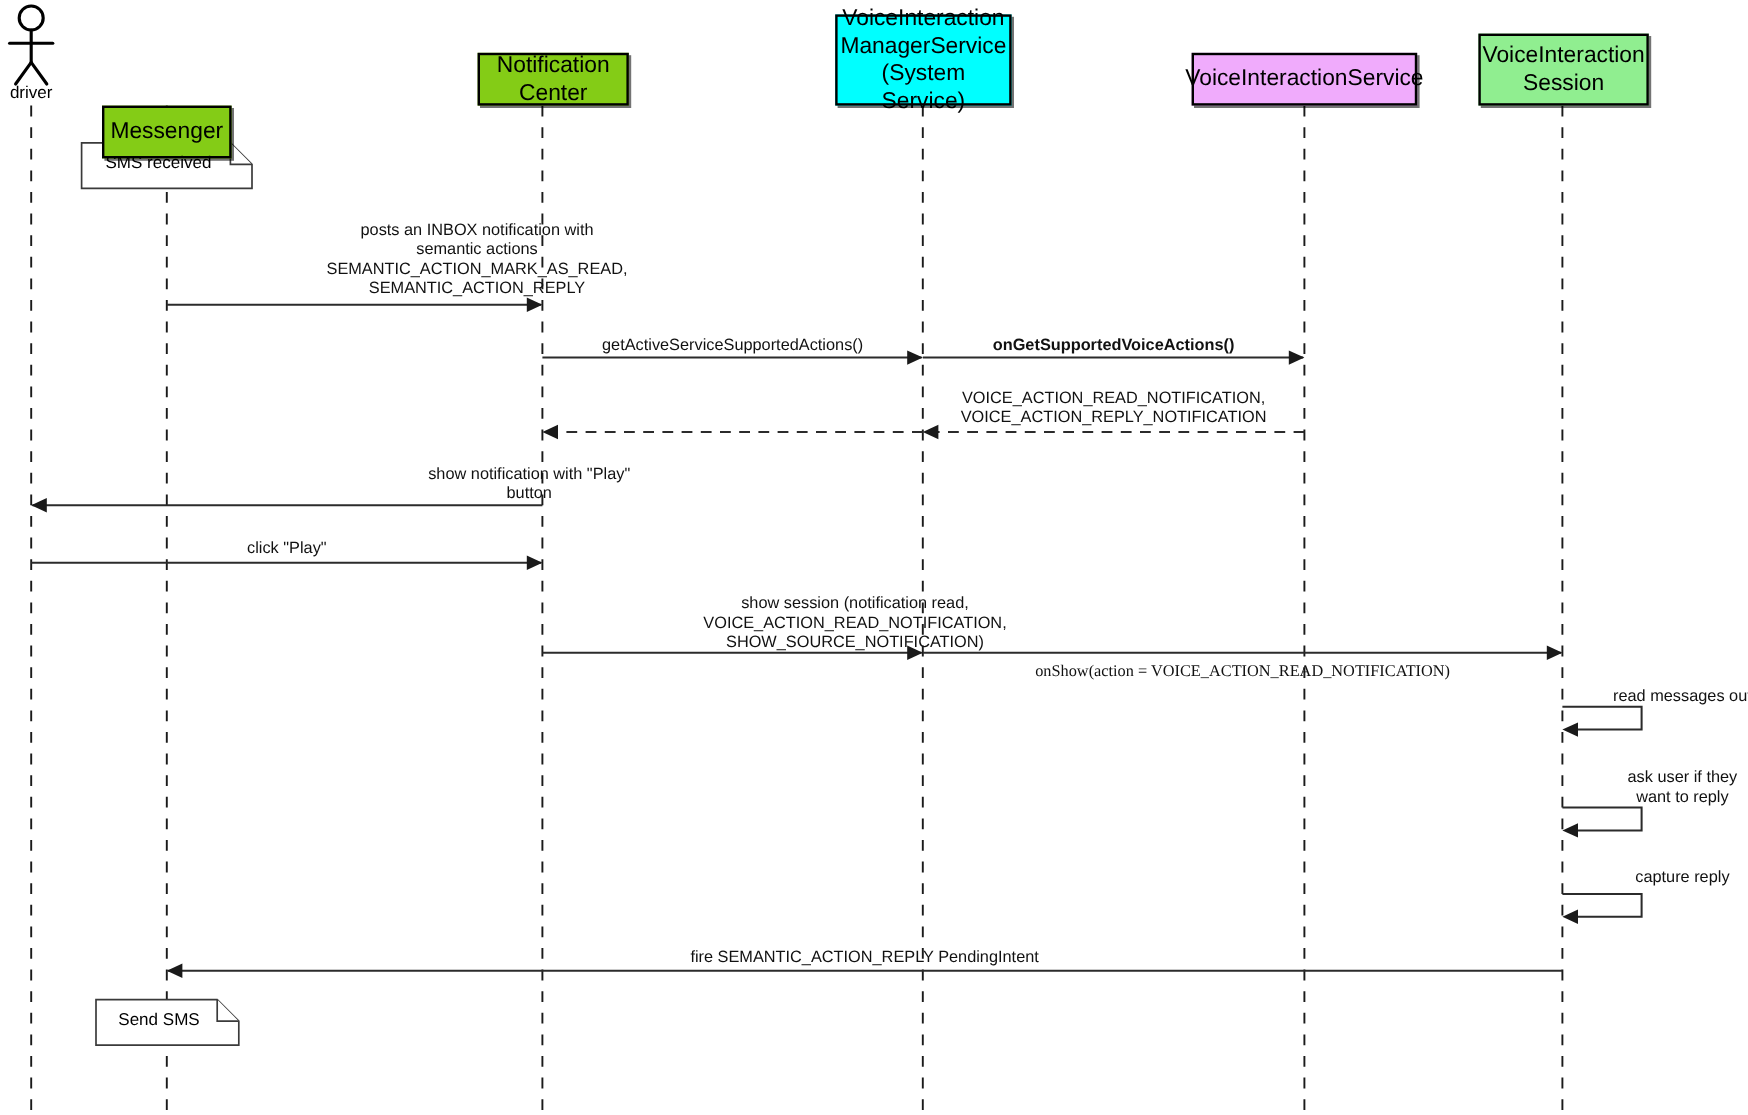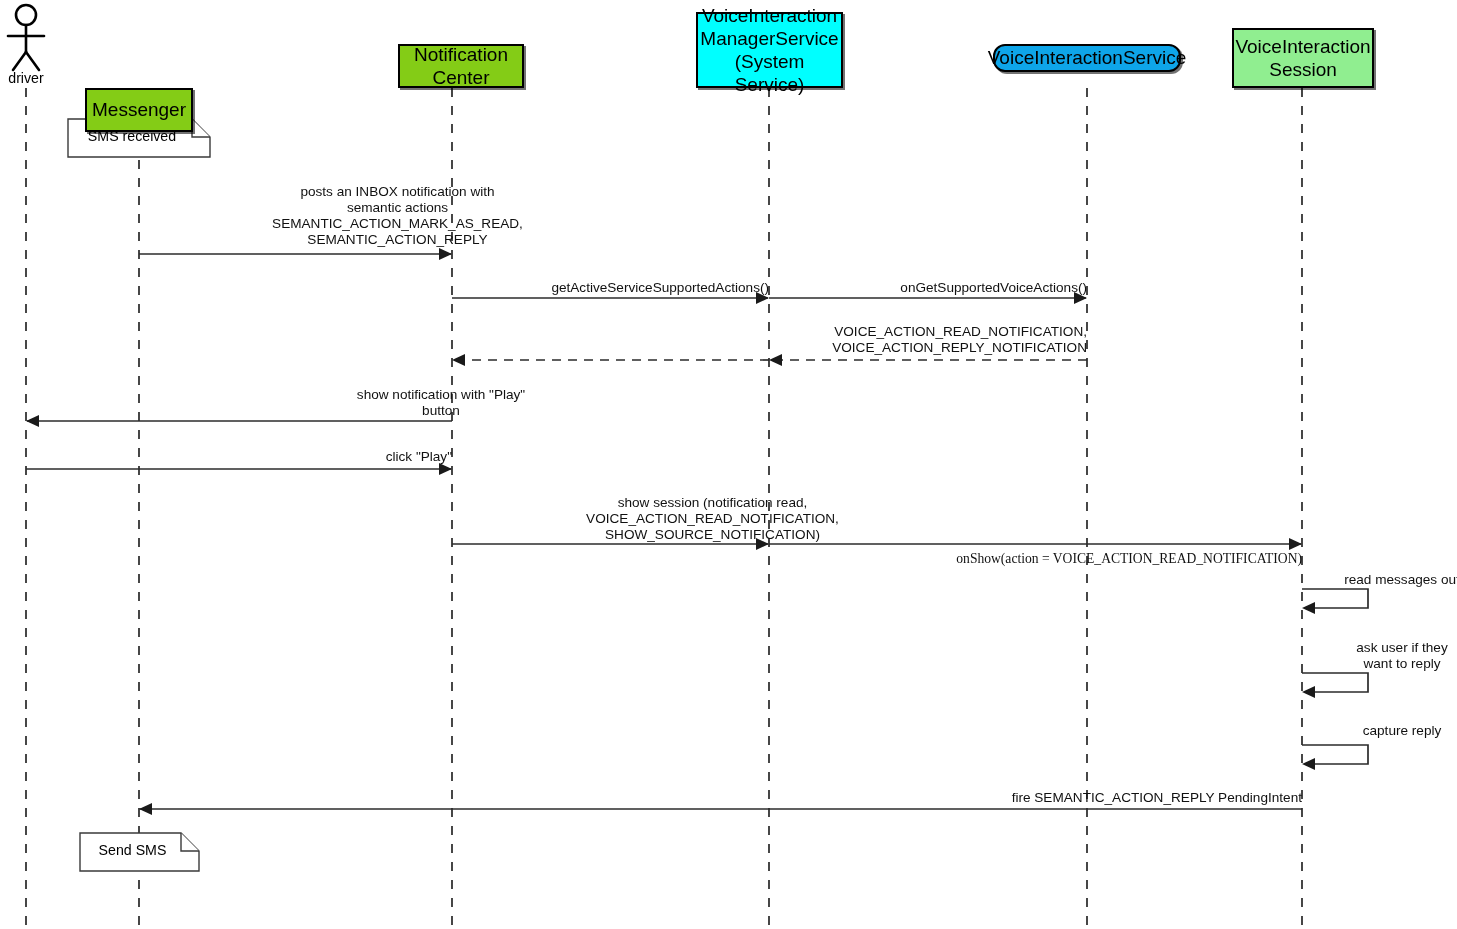--- a/index.html
+++ b/index.html
@@ -78,21 +78,21 @@
   }
   .pbox span { display: block; white-space: pre-line; padding: 0 6px; }
   .msg-label {
     position: absolute;
     font-size: 13.6px;
     color: #111111;
     line-height: 1.18;
     white-space: pre-line;
     text-align: center;
   }
-  .msg-label.center { text-align: right; }
+  .msg-label.center { text-align: center; }
   .note-label {
     position: absolute;
     font-size: 14.2px;
     color: #000000;
     text-align: center;
     white-space: nowrap;
   }
   .actor-label {
     position: absolute;
     font-size: 14.2px;
@@ -163,38 +163,38 @@
         <span>Messenger</span>
       </div>
       <div class="pbox" style="left: 374px; top: 44px; width: 126px; height: 44px; background: #84cc16; margin-left: 24px;">
         <span>Notification Center</span>
       </div>
       <div class="pbox" style="left: 696px; top: 12px; width: 147px; height: 76px; background: rgb(0, 255, 255);">
         <span>VoiceInteraction
 ManagerService
 (System Service)</span>
       </div>
-      <div class="pbox" style="left: 993px; top: 44px; width: 188px; height: 28px; background: #0ea5e9; border-radius: 12px;">
+      <div class="pbox" style="left: 993px; top: 44px; width: 188px; height: 44px; background: #f0abfc;">
         <span>VoiceInteractionService</span>
       </div>
       <div class="pbox" style="left: 1232px; top: 28px; width: 142px; height: 60px; background: rgb(144, 238, 144);">
         <span>VoiceInteraction
 Session</span>
       </div>
     </div>
   <div id="labels-layer">
       <div class="actor-label" style="left: -34px; top: 70px; width: 120px;">driver</div>
       <div class="note-label" style="left: 68px; top: 128px; width: 128px;">SMS received</div>
       <div class="note-label" style="left: 80px; top: 842px; width: 105px;">Send SMS</div>
       <div class="msg-label" style="left: 161px; width: 473px; top: 184px;">posts an INBOX notification with
 semantic actions
 SEMANTIC_ACTION_MARK_AS_READ,
 SEMANTIC_ACTION_REPLY</div>
       <div class="msg-label center" style="left: 452px; width: 317px; top: 280px;">getActiveServiceSupportedActions()</div>
-      <div class="msg-label center" style="left: 769px; width: 318px; top: 280px;">onGetSupportedVoiceActions()</div>
+      <div class="msg-label center" style="left: 769px; width: 318px; top: 280px; font-weight: bold;">onGetSupportedVoiceActions()</div>
       <div class="msg-label center" style="left: 769px; width: 318px; top: 324px;">VOICE_ACTION_READ_NOTIFICATION,
 VOICE_ACTION_REPLY_NOTIFICATION</div>
       <div class="msg-label" style="left: 148px; width: 586px; top: 387px;">show notification with "Play"
 button</div>
       <div class="msg-label center" style="left: 26px; width: 426px; top: 449px;">click "Play"</div>
       <div class="msg-label" style="left: 474px; width: 477px; top: 495px;">show session (notification read,
 VOICE_ACTION_READ_NOTIFICATION,
 SHOW_SOURCE_NOTIFICATION)</div>
       <div class="msg-label center" style="left: 769px; width: 533px; top: 551px; font-family: Liberation Serif, serif;">onShow(action = VOICE_ACTION_READ_NOTIFICATION)</div>
       <div class="msg-label center" style="left: 139px; width: 1163px; top: 790px;">fire SEMANTIC_ACTION_REPLY PendingIntent</div>

